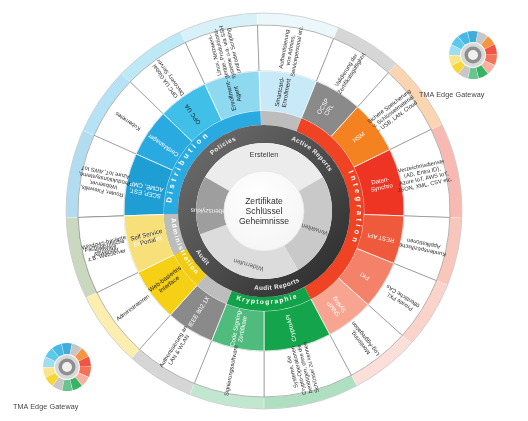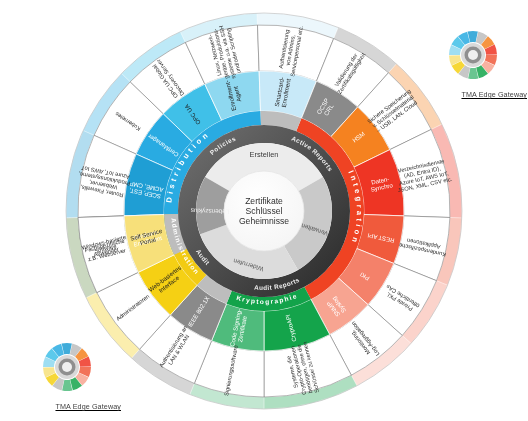--- a/index.html
+++ b/index.html
@@ -1,19 +1,19 @@
 <!DOCTYPE html>
 <html><head>
 <meta charset="utf-8">
 <style>
   html,body{margin:0;padding:0;background:#ffffff;}
   body{width:528px;height:421px;position:relative;overflow:hidden;
        font-family:"Liberation Sans","DejaVu Sans",sans-serif;}
   #wheel{position:absolute;left:0;top:0;}
-  .logo{position:absolute;text-align:right;width:108px;text-decoration:underline;}
+  .logo{position:absolute;text-align:left;width:108px;}
   .logo .cap{font-size:7.2px;color:#3f3f3f;letter-spacing:.1px;margin-top:2px;
              font-family:"Liberation Sans",sans-serif;}
   #logo-tr{left:419px;top:28px;}
   #logo-bl{left:13px;top:340px;}
   svg text{font-family:"Liberation Sans","DejaVu Sans",sans-serif;}
 </style>
 </head>
 <body>
 
 <svg id="wheel" width="528" height="421" viewBox="0 0 528 421">

